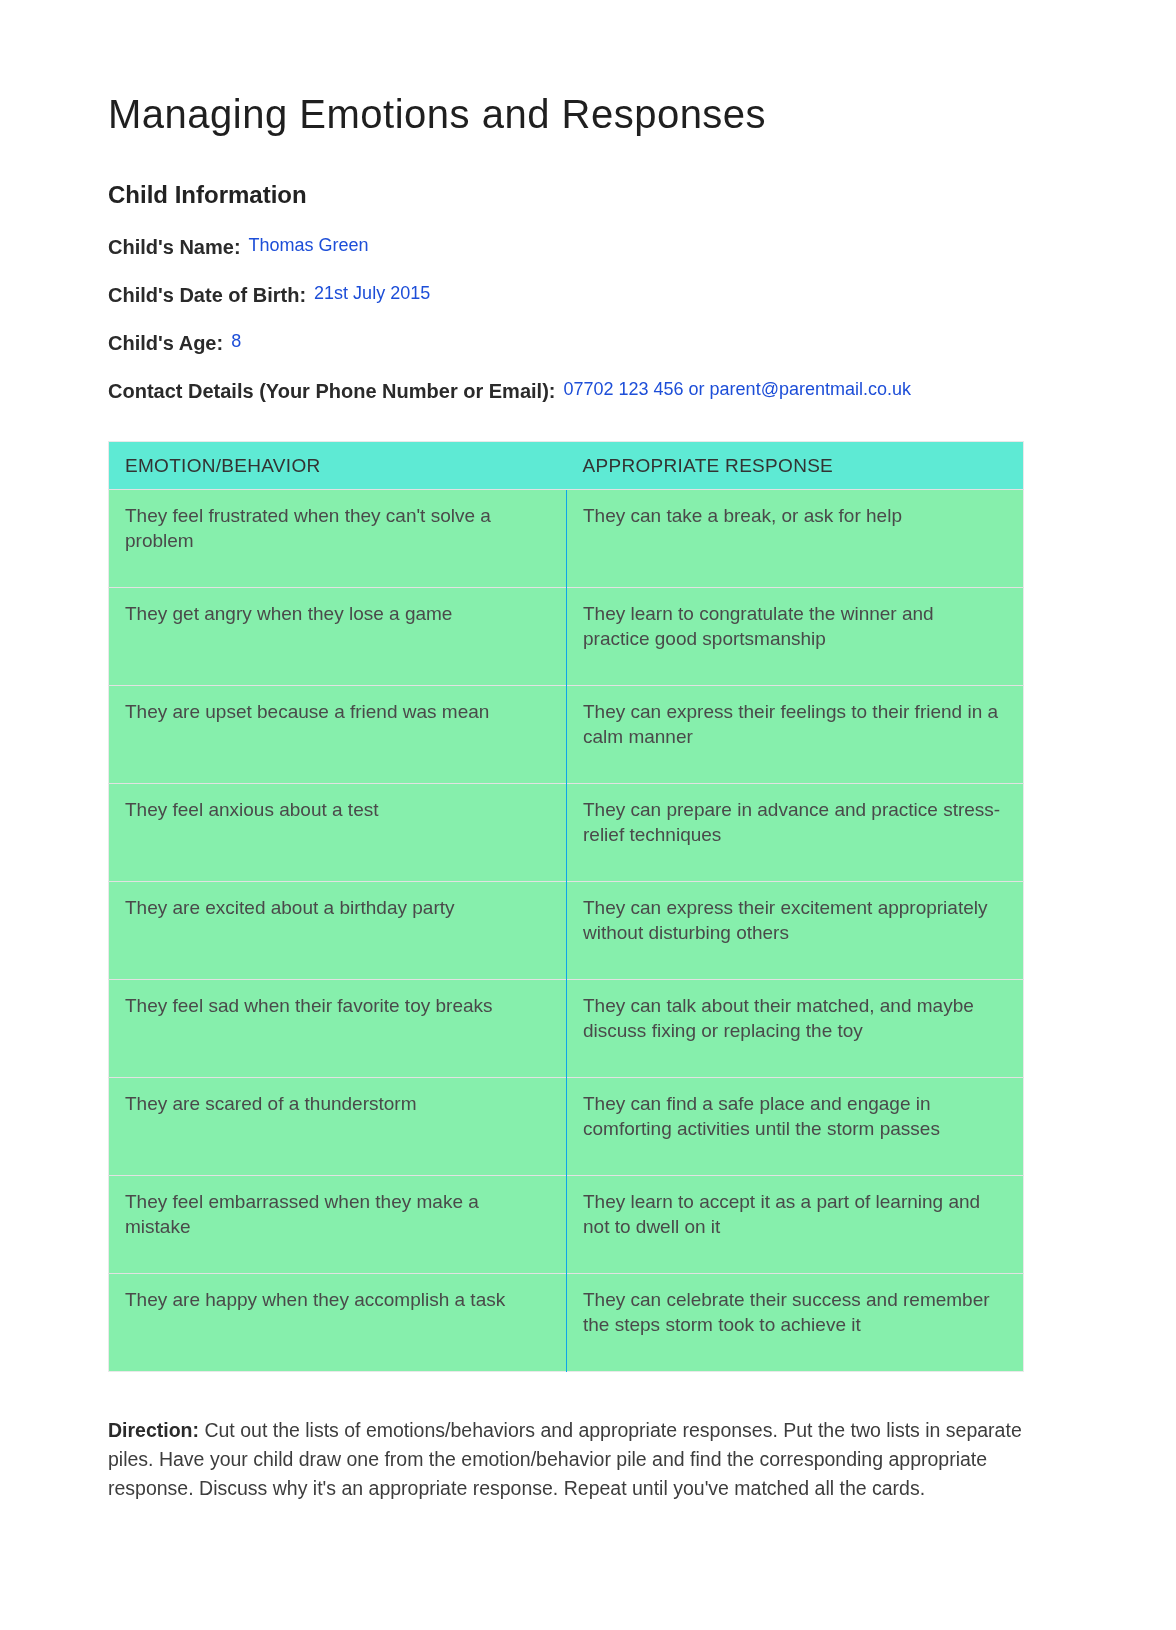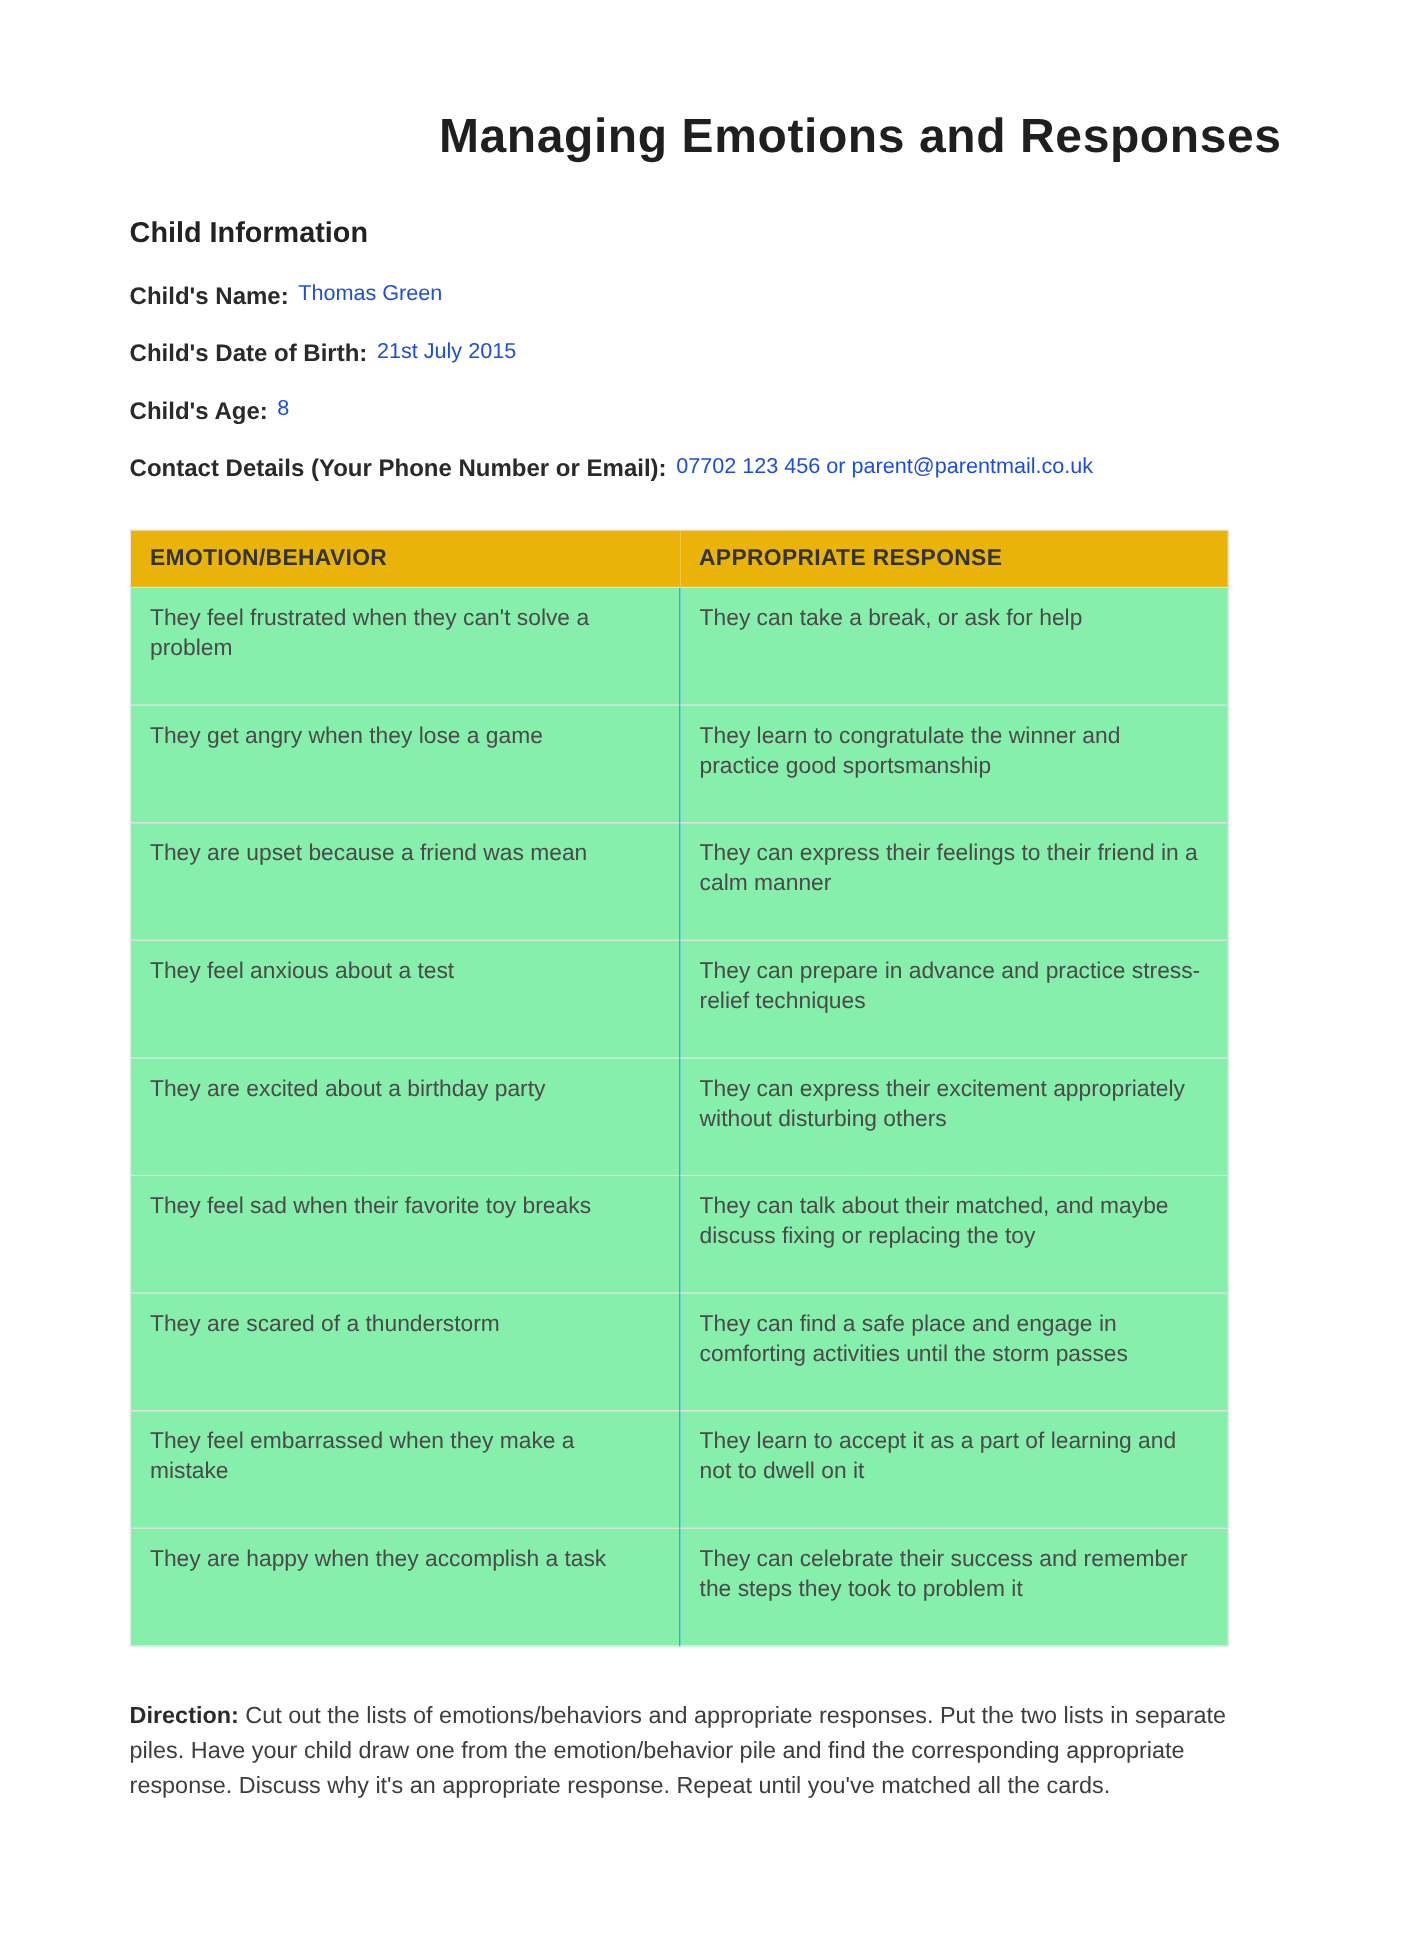--- a/index.html
+++ b/index.html
@@ -10,23 +10,23 @@
   }
   .page {
     width: 1176px;
     height: 1630px;
     background: #ffffff;
     padding: 92px 108px 40px 108px;
     overflow: hidden;
   }
   .doc-title {
     font-size: 40px;
-    font-weight: bold;
+    font-weight: normal;
     color: #1f1f1f;
-    text-align: right;
+    text-align: left;
     letter-spacing: 0.5px;
     margin-bottom: 44px;
   }
   .section-heading {
     font-size: 24px;
     font-weight: bold;
     color: #222222;
     margin-bottom: 26px;
   }
   .field-row {
@@ -46,24 +46,24 @@
     top: -3px;
     margin-left: 8px;
   }
   .emotion-table {
     width: 916px;
     border-collapse: collapse;
     margin-top: 36px;
     border: 1px solid #e9e9e9;
   }
   .emotion-table th {
-    background: #eab308;
+    background: #5eead4;
     text-align: left;
     font-size: 19px;
-    font-weight: bold;
+    font-weight: normal;
     color: #333333;
     padding: 13px 16px 12px 16px;
     letter-spacing: 0.3px;
   }
   .emotion-table td {
     font-size: 19px;
     line-height: 25px;
     color: #4a4a4a;
     vertical-align: top;
     padding: 13px 20px 34px 16px;
@@ -148,21 +148,21 @@
       <tr>
         <td class="col-emotion">They are scared of a thunderstorm</td>
         <td class="col-response">They can find a safe place and engage in comforting activities until the storm passes</td>
       </tr>
       <tr>
         <td class="col-emotion">They feel embarrassed when they make a mistake</td>
         <td class="col-response">They learn to accept it as a part of learning and not to dwell on it</td>
       </tr>
       <tr>
         <td class="col-emotion">They are happy when they accomplish a task</td>
-        <td class="col-response">They can celebrate their success and remember the steps they took to problem it</td>
+        <td class="col-response">They can celebrate their success and remember the steps storm took to achieve it</td>
       </tr>
     </tbody>
   </table>
 
   <div class="notes">
     <p><strong>Direction:</strong> <span>Cut out the lists of emotions/behaviors and appropriate responses. Put the two lists in separate piles. Have your child draw one from the emotion/behavior pile and find the corresponding appropriate response. Discuss why it's an appropriate response. Repeat until you've matched all the cards.</span></p>
 
   </div>
 
 </div>

